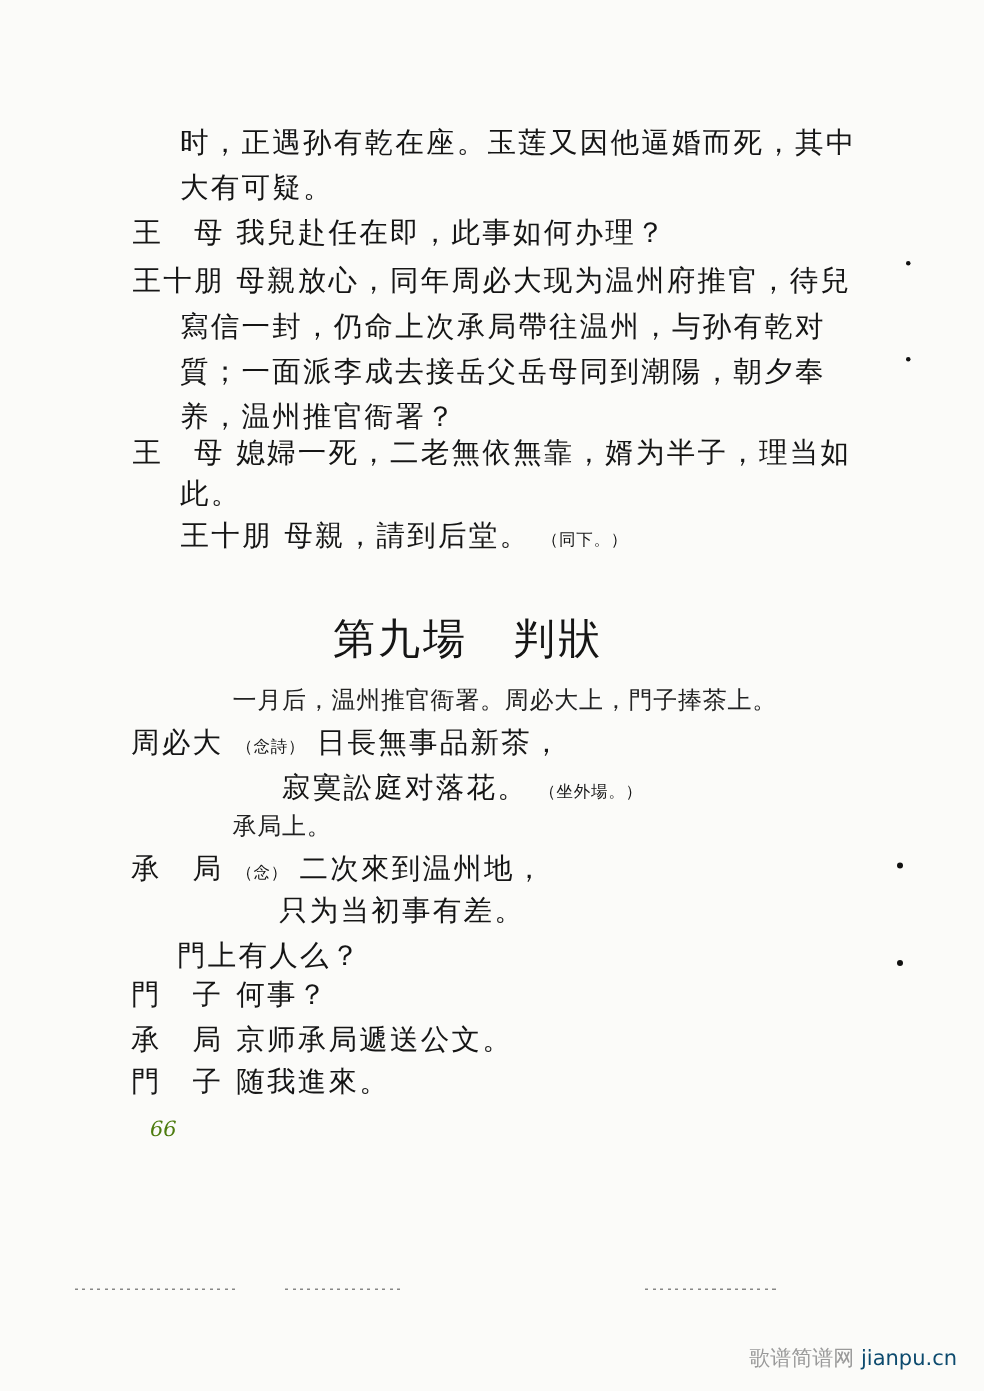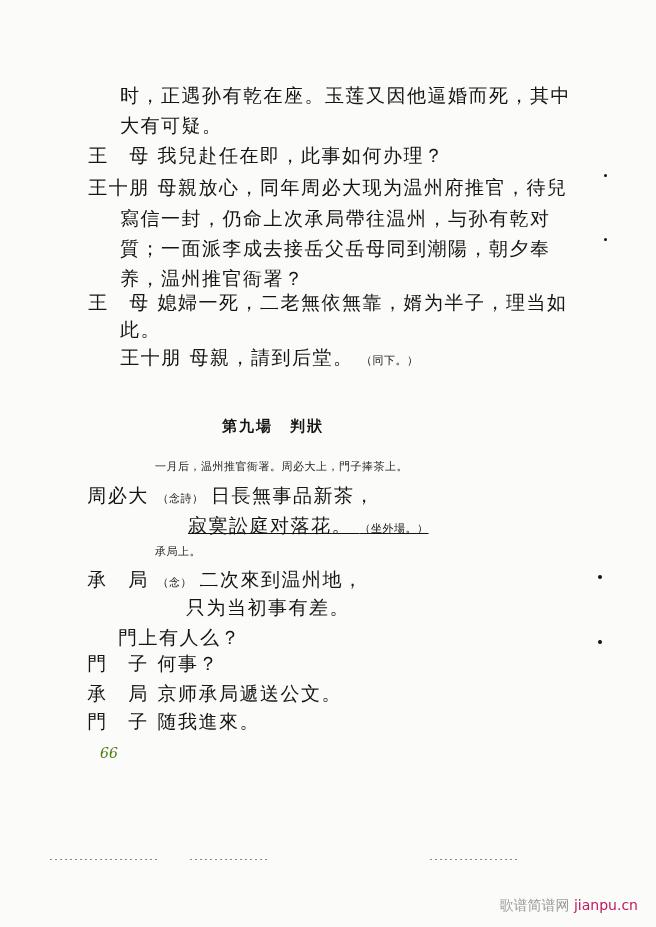--- a/index.html
+++ b/index.html
@@ -3,27 +3,27 @@
 <meta charset="utf-8">
 <style>
   html, body { margin:0; padding:0; }
   body {
     width:656px; height:927px; background:#fbfbf9; position:relative; overflow:hidden;
     font-family: "DejaVu Serif", "Liberation Serif", serif; color:#151515;
   }
   .line { position:absolute; white-space:nowrap; font-size:19px; line-height:22px; letter-spacing:1.5px;text-align:center; }
   .spk { display:inline-block; }
   .small { font-size:11px; letter-spacing:0.5px; }
-  .stage { position:absolute; white-space:nowrap; font-size:11px; line-height:14px; letter-spacing:0.5px; color:#222; }
-  .title { position:absolute; white-space:nowrap; font-size:15px; line-height:28px; letter-spacing:2px;font-weight:bold; }
+  .stage { position:absolute; white-space:nowrap; font-size:16px; line-height:14px; letter-spacing:0.5px; color:#222; }
+  .title { position:absolute; white-space:nowrap; font-size:28px; line-height:28px; letter-spacing:2px; }
   .pagenum { position:absolute; font-style:italic; font-size:14px; color:#4d7c0f; }
   .dot { position:absolute; width:4px; height:4px; border-radius:50%; background:#111; }
   .rule { position:absolute; height:1px; background:repeating-linear-gradient(90deg,#555 0 2px,transparent 2px 5px); opacity:.7; }
   .watermark { position:absolute; right:18px; bottom:12px; font-size:14px; color:#9a9a9a; white-space:nowrap; font-family:"DejaVu Sans", sans-serif; }
-  .watermark .en { color:#be185d; font-size:14px; }
+  .watermark .en { color:#0c4a6e; font-size:14px; }
 </style>
 </head>
 <body>
 
 <div class="line" style="left:120px;top:84px;">
   <span>时，正遇孙有乾在座。玉莲又因他逼婚而死，其中</span>
 </div>
 <div class="line" style="left:120px;top:114px;">
   <span>大有可疑。</span>
 </div>
@@ -59,21 +59,21 @@
 
 <div class="title" style="left:222px;top:412px;">第九場　判狀</div>
 
 <div class="stage" style="left:155px;top:460px;">一月后，温州推官衙署。周必大上，門子捧茶上。</div>
 
 <div class="line" style="left:86px;top:484px;">
   <span class="spk" style="width:64px;">周必大</span>
   <span class="small">（念詩）</span>
   <span>日長無事品新茶，</span>
 </div>
-<div class="line" style="left:188px;top:514px;text-decoration:underline;">
+<div class="line" style="left:188px;top:514px;">
   <span>寂寞訟庭对落花。</span>
   <span class="small">（坐外場。）</span>
 </div>
 <div class="stage" style="left:155px;top:545px;font-family:Liberation Mono, monospace;">承局上。</div>
 
 <div class="line" style="left:86px;top:568px;">
   <span class="spk" style="width:64px;">承　局</span>
   <span class="small">（念）</span>
   <span>二次來到温州地，</span>
 </div>

